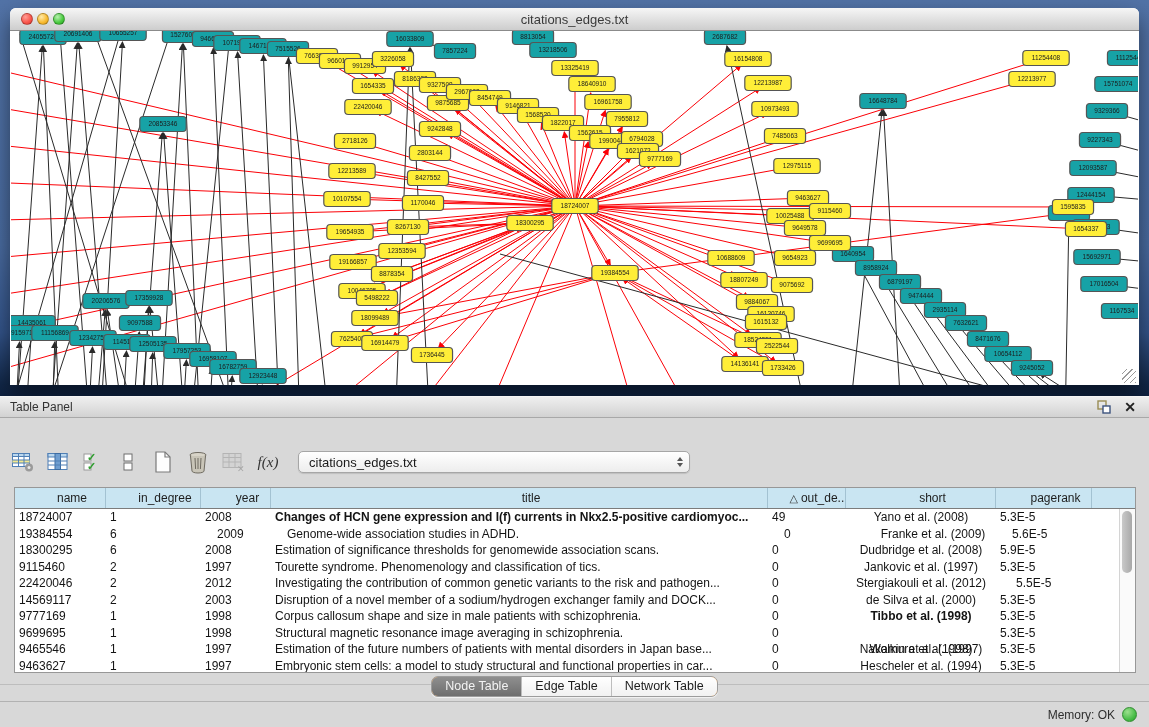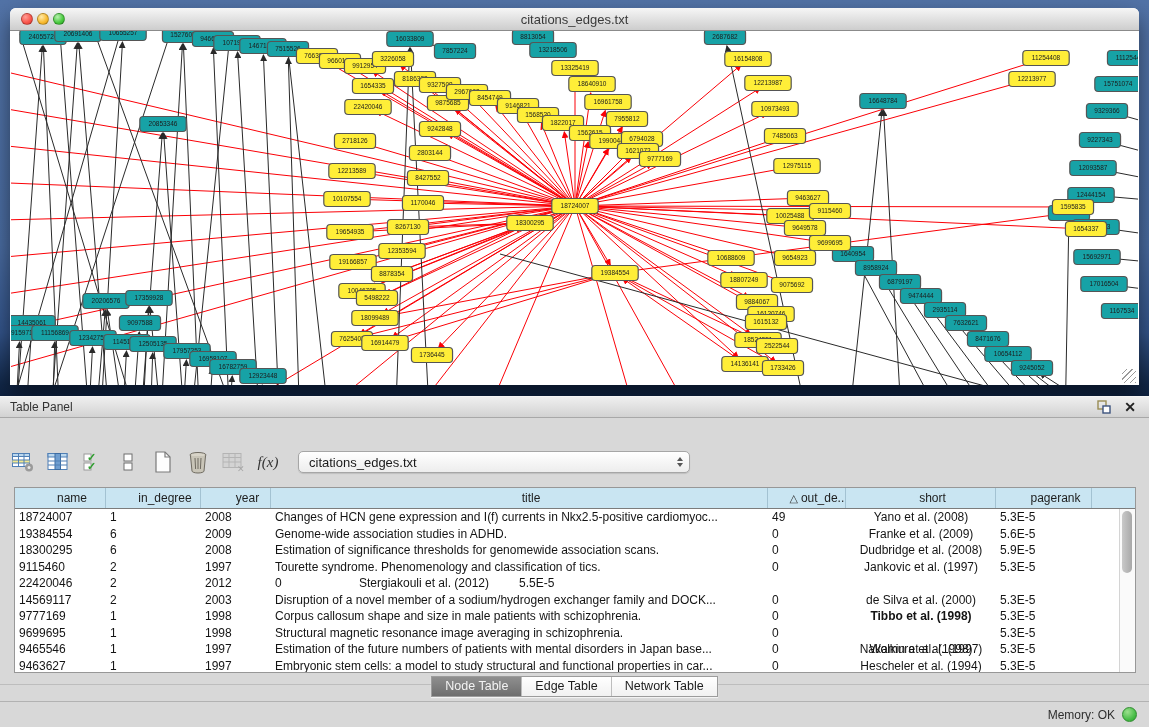--- a/index.html
+++ b/index.html
@@ -54,21 +54,21 @@
   .th .sortg{margin-right:3px;font-size:11px;color:#333;}
   .th.filler{flex:1;border-right:none;}
   .trow{display:flex;height:16.5px;align-items:center;}
   .td{font-size:12px;color:#141414;white-space:nowrap;overflow:hidden;box-sizing:border-box;padding:0 4px;}
   .vscroll{position:absolute;right:0;top:21px;bottom:0;width:15px;background:#fafafa;border-left:1px solid #d4d4d4;}
   .vthumb{position:absolute;left:2px;top:2px;width:10px;height:62px;border-radius:6px;
     background:linear-gradient(90deg,#c9c9c9,#a8a8a8);}
 
   .tabs-line{position:absolute;left:0;top:288px;width:100%;height:1px;background:#bdbdbd;}
   .tabs{position:absolute;left:0;top:280px;width:100%;display:flex;justify-content:center;}
-  .seg{display:flex;border:1px solid #9c9c9c;border-radius:0;overflow:hidden;
+  .seg{display:flex;border:1px solid #9c9c9c;border-radius:7px;overflow:hidden;
     background:#fdba74;box-shadow:0 1px 1px rgba(255,255,255,.7);}
   .seg-btn{font-size:12.5px;color:#1c1c1c;padding:2px 13px 3px;border-left:1px solid #bdbdbd;background:linear-gradient(#ffffff,#f1f1f1);}
   .seg-btn:first-child{border-left:none;}
   .seg-btn.active{background:linear-gradient(#8f8f8f,#6e6e6e);color:#f3f3f3;}
 
   .statusbar{position:absolute;left:0;bottom:0;width:100%;height:26px;border-top:1px solid #b2b2b2;
     display:flex;align-items:center;justify-content:flex-end;padding-right:12px;box-sizing:border-box;gap:7px;
     background:#d8d8d8;}
   .mem-label{font-size:12px;color:#2e2e2e;}
   .mem-dot{width:15px;height:15px;border-radius:50%;border:1px solid #2f8d2f;box-sizing:border-box;
@@ -607,29 +607,29 @@
         <div class="th" style="width: 96px;">
           <span>pagerank</span>
         </div>
         <div class="th filler"></div>
       </div>
     <div id="tbody">
         <div class="trow">
           <div class="td" style="width: 91px; text-align: left;">18724007</div>
           <div class="td" style="width: 95px; text-align: left;">1</div>
           <div class="td" style="width: 70px; text-align: left;">2008</div>
-          <div class="td" style="width: 497px; text-align: left;">Changes of HCN gene expression and I(f) currents in Nkx2.5-positive cardiomyoc...</div>
+          <div class="td" style="width: 497px; text-align: left; font-weight: bold;">Changes of HCN gene expression and I(f) currents in Nkx2.5-positive cardiomyoc...</div>
           <div class="td" style="width: 78px; text-align: left;">49</div>
           <div class="td" style="width: 150px; text-align: center;">Yano et al. (2008)</div>
           <div class="td" style="width: 96px; text-align: left;">5.3E-5</div>
         </div>
         <div class="trow">
           <div class="td" style="width: 91px; text-align: left;">19384554</div>
           <div class="td" style="width: 95px; text-align: left;">6</div>
-          <div class="td" style="width: 70px; text-align: left;">2009</div>
+          <div class="td" style="width: 70px; text-align: left; margin-left: 12px;">2009</div>
           <div class="td" style="width: 497px; text-align: left;">Genome-wide association studies in ADHD.</div>
           <div class="td" style="width: 78px; text-align: left;">0</div>
           <div class="td" style="width: 150px; text-align: center;">Franke et al. (2009)</div>
           <div class="td" style="width: 96px; text-align: left;">5.6E-5</div>
         </div>
         <div class="trow">
           <div class="td" style="width: 91px; text-align: left;">18300295</div>
           <div class="td" style="width: 95px; text-align: left;">6</div>
           <div class="td" style="width: 70px; text-align: left;">2008</div>
           <div class="td" style="width: 497px; text-align: left;">Estimation of significance thresholds for genomewide association scans.</div>
@@ -643,20 +643,21 @@
           <div class="td" style="width: 70px; text-align: left;">1997</div>
           <div class="td" style="width: 497px; text-align: left;">Tourette syndrome. Phenomenology and classification of tics.</div>
           <div class="td" style="width: 78px; text-align: left;">0</div>
           <div class="td" style="width: 150px; text-align: center;">Jankovic et al. (1997)</div>
           <div class="td" style="width: 96px; text-align: left;">5.3E-5</div>
         </div>
         <div class="trow">
           <div class="td" style="width: 91px; text-align: left;">22420046</div>
           <div class="td" style="width: 95px; text-align: left;">2</div>
           <div class="td" style="width: 70px; text-align: left;">2012</div>
+          <div class="td" style="width: 497px; text-align: left;">Investigating the contribution of common genetic variants to the risk and pathogen...</div>
           <div class="td" style="width: 78px; text-align: left;">0</div>
           <div class="td" style="width: 150px; text-align: center;">Stergiakouli et al. (2012)</div>
           <div class="td" style="width: 96px; text-align: left; margin-left: 16px;">5.5E-5</div>
         </div>
         <div class="trow">
           <div class="td" style="width: 91px; text-align: left;">14569117</div>
           <div class="td" style="width: 95px; text-align: left;">2</div>
           <div class="td" style="width: 70px; text-align: left;">2003</div>
           <div class="td" style="width: 497px; text-align: left;">Disruption of a novel member of a sodium/hydrogen exchanger family and DOCK...</div>
           <div class="td" style="width: 78px; text-align: left;">0</div>

